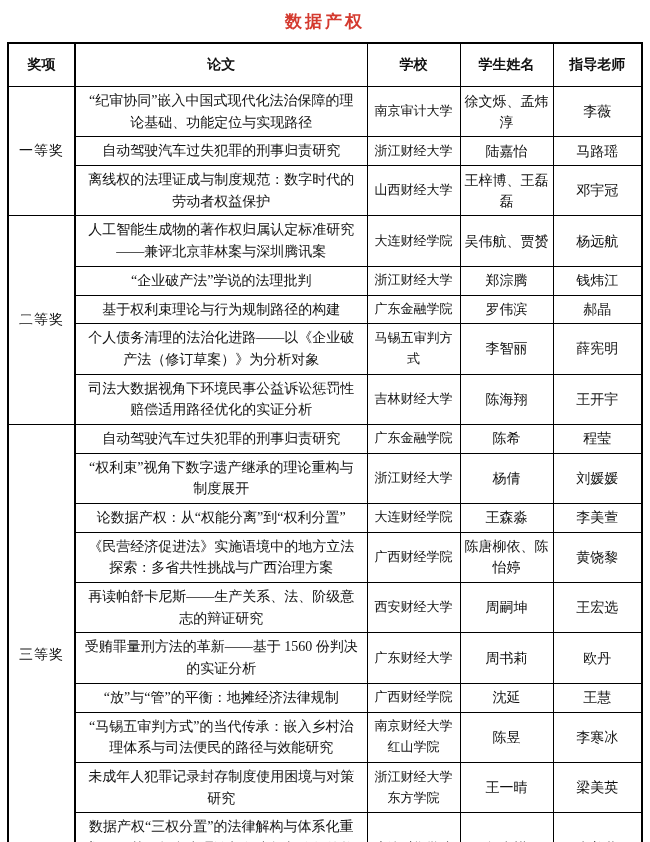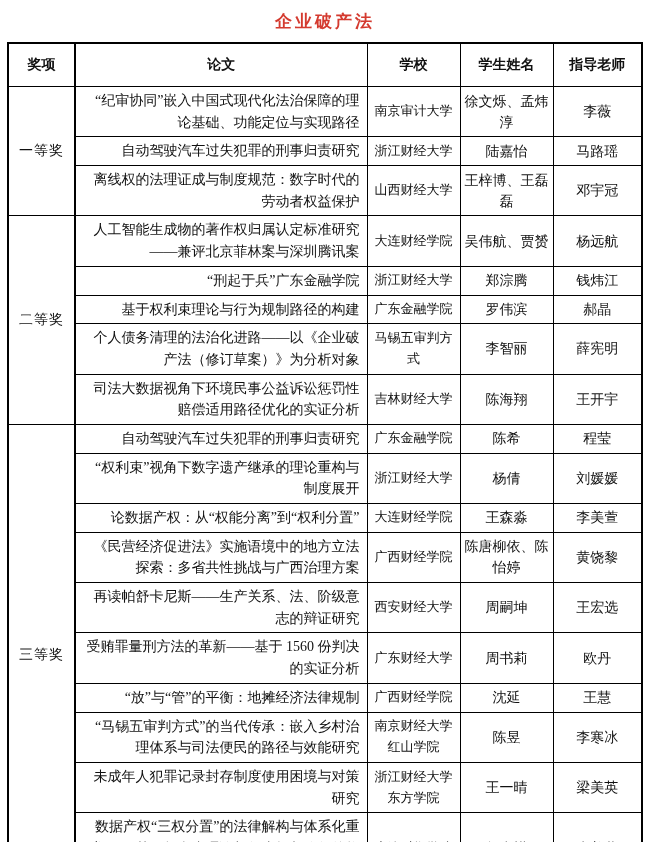--- a/index.html
+++ b/index.html
@@ -51,21 +51,21 @@
     text-align: center;
     padding: 1px 2px;
     border-right-width: 2px;
     letter-spacing: 1px;
   }
   th.award-header {
     border-right-width: 2px;
   }
   td.paper-cell {
     font-size: 14px;
-    text-align: right;
+    text-align: center;
     line-height: 1.55;
     padding: 3px 7px;
   }
   td.school-cell {
     font-size: 13px;
     text-align: center;
     line-height: 1.6;
     padding: 3px 2px;
   }
   td.students-cell,
@@ -73,21 +73,21 @@
     font-size: 14px;
     text-align: center;
     line-height: 1.5;
     padding: 3px 3px;
   }
 </style>
 </head>
 <body style="background: rgb(255, 255, 255);">
 
 <div class="page">
-  <div class="doc-title" style="color: rgb(212, 58, 47);">企业破产法</div>
+  <div class="doc-title" style="color: rgb(212, 58, 47);">数据产权</div>
 
   <table class="award-table">
     <colgroup>
       <col style="width:67px">
       <col style="width:292px">
       <col style="width:93px">
       <col style="width:93px">
       <col style="width:89px">
     </colgroup>
     <thead>
@@ -120,21 +120,21 @@
           <td class="advisor-cell">邓宇冠</td>
         </tr>
         <tr>
           <td class="award-cell" rowspan="5">二等奖</td>
           <td class="paper-cell">人工智能生成物的著作权归属认定标准研究——兼评北京菲林案与深圳腾讯案</td>
           <td class="school-cell">大连财经学院</td>
           <td class="students-cell">吴伟航、贾赟</td>
           <td class="advisor-cell">杨远航</td>
         </tr>
         <tr>
-          <td class="paper-cell">“刑起于兵”广东金融学院</td>
+          <td class="paper-cell">“企业破产法”学说的法理批判</td>
           <td class="school-cell">浙江财经大学</td>
           <td class="students-cell">郑淙腾</td>
           <td class="advisor-cell">钱炜江</td>
         </tr>
         <tr>
           <td class="paper-cell">基于权利束理论与行为规制路径的构建</td>
           <td class="school-cell">广东金融学院</td>
           <td class="students-cell">罗伟滨</td>
           <td class="advisor-cell">郝晶</td>
         </tr>

